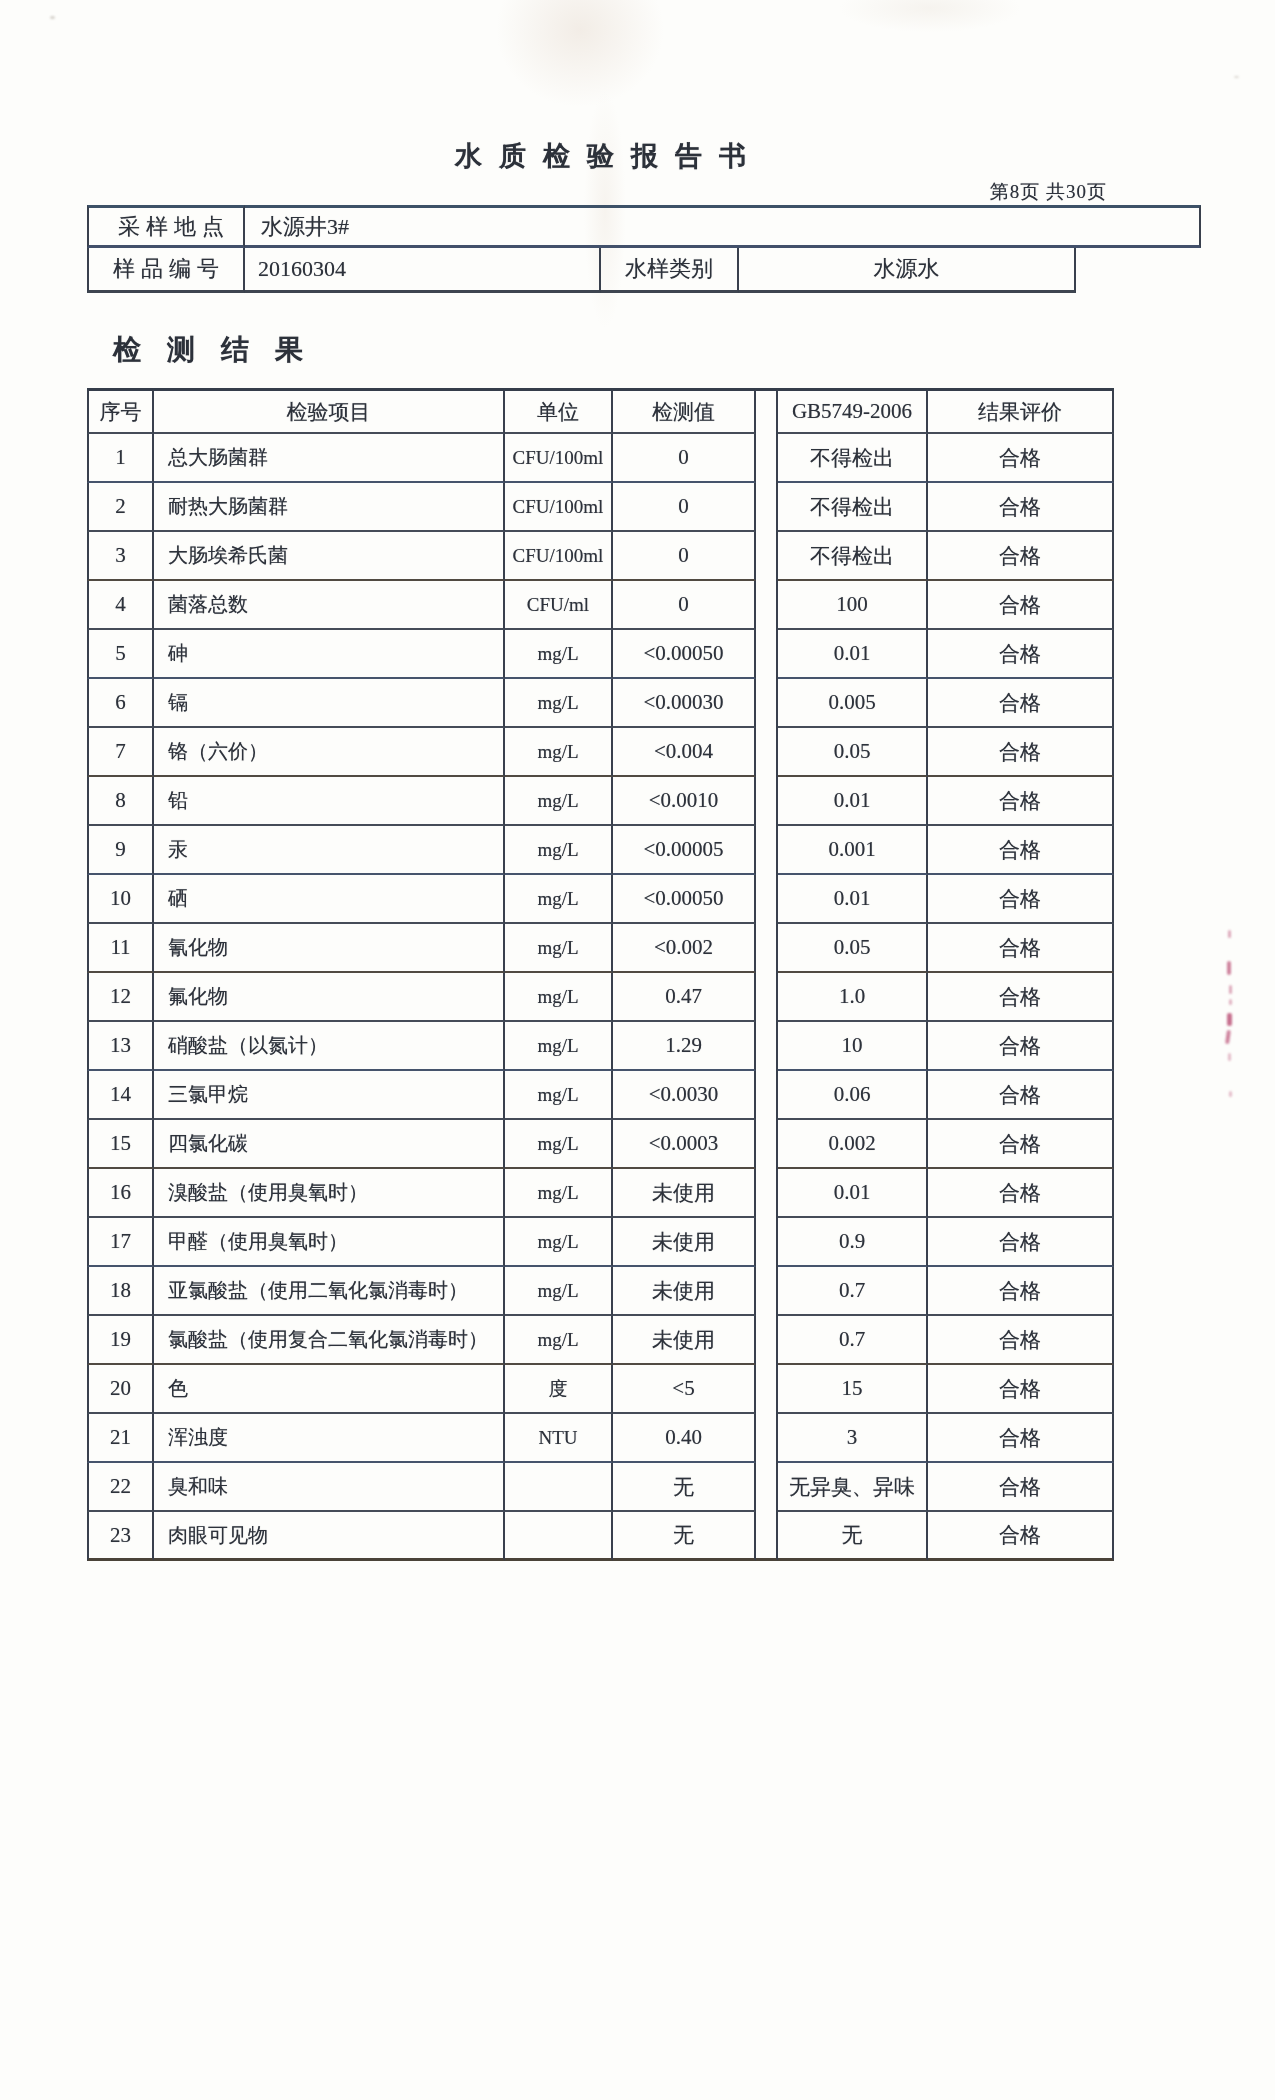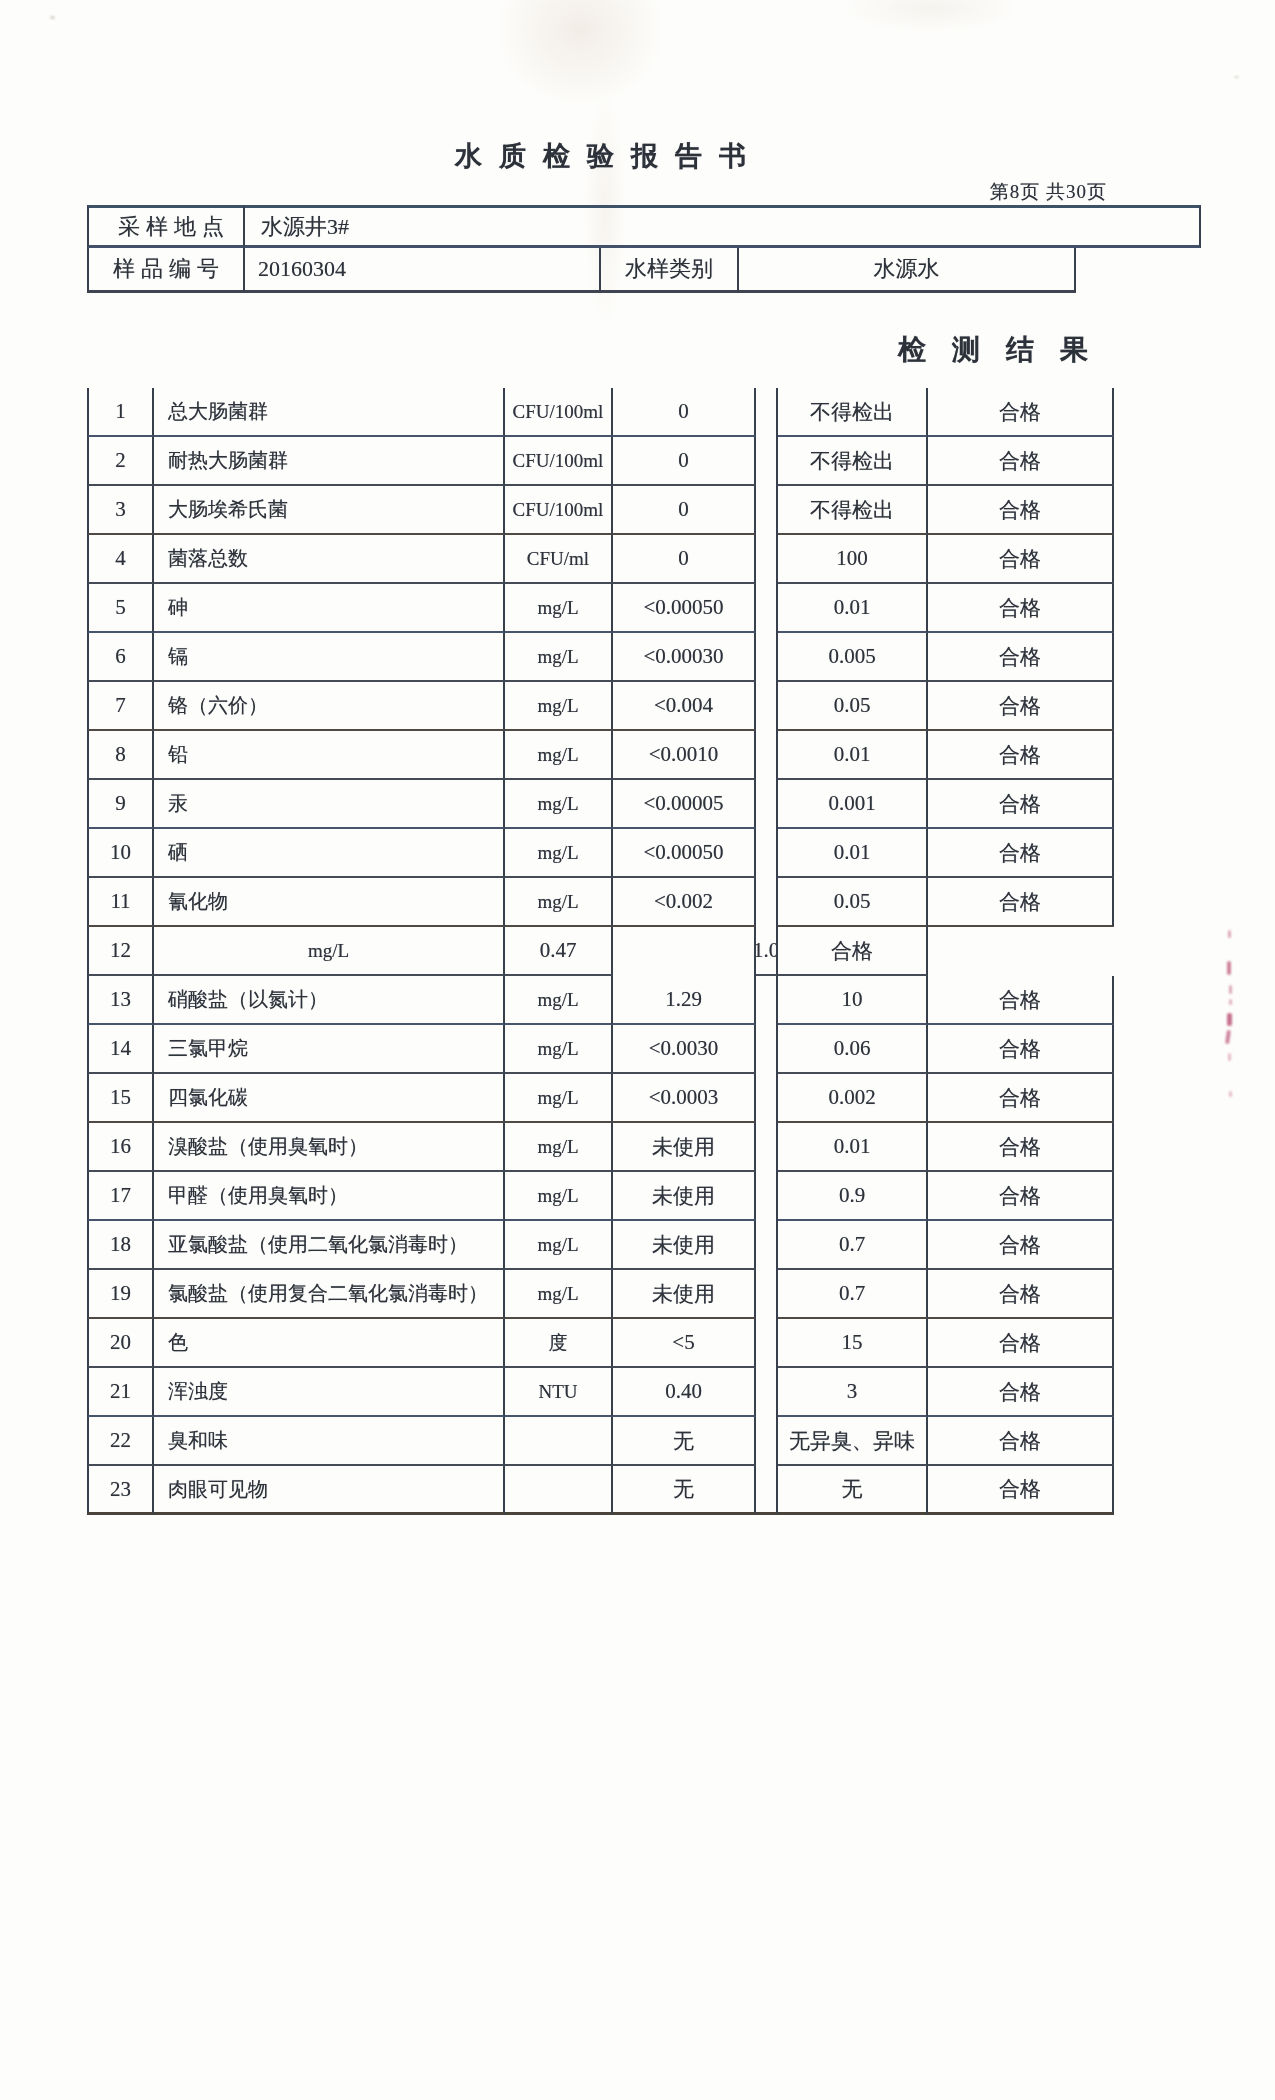--- a/index.html
+++ b/index.html
@@ -26,21 +26,21 @@
     text-align:center; font-size:27px; font-weight:700;
     letter-spacing:17px; padding-left:17px; box-sizing:border-box;
     color:#2c313a;
   }
   .page-indicator{
     position:absolute; top:179px; right:168px;
     font-size:19px; letter-spacing:1px; color:#2e333d;
   }
   .section-title{
     position:absolute; top:331px; left:87px; width:1027px;
-    text-align:right; font-size:28px; font-weight:700;
+    text-align:left; font-size:28px; font-weight:700;
     letter-spacing:26px; padding-left:26px; box-sizing:border-box;
     color:#2c313a;
   }
 
   
   .info-table{ position:absolute; left:87px; top:205px; }
   .i-row{ display:flex; }
   .i-cell{
     box-sizing:border-box; display:flex; align-items:center;
     border-right:2px solid #39404d; border-bottom:3px solid #42506a;
@@ -116,20 +116,29 @@
       <div class="i-cell i-label first txt">样品编号</div>
       <div class="i-cell i-value txt">20160304</div>
       <div class="i-cell i-type-label i-center txt">水样类别</div>
       <div class="i-cell i-type-value i-center txt">水源水</div>
     </div>
   </div>
 
   <div class="section-title txt">检测结果</div>
 
   <div class="results-table">
+    <div class="r-row r-header">
+      <div class="r-cell c-no txt">序号</div>
+      <div class="r-cell c-item-h txt">检验项目</div>
+      <div class="r-cell txt">单位</div>
+      <div class="r-cell txt">检测值</div>
+      <div class="r-cell c-gap"></div>
+      <div class="r-cell txt">GB5749-2006</div>
+      <div class="r-cell txt">结果评价</div>
+    </div>
     <div id="table-body">
       <div class="r-row">
         <div class="r-cell c-no txt">1</div>
         <div class="r-cell c-item txt">总大肠菌群</div>
         <div class="r-cell c-unit txt">CFU/100ml</div>
         <div class="r-cell c-value txt">0</div>
         <div class="r-cell c-gap"></div>
         <div class="r-cell c-standard txt">不得检出</div>
         <div class="r-cell c-eval txt">合格</div>
       </div>
@@ -218,20 +227,21 @@
         <div class="r-cell c-no txt">11</div>
         <div class="r-cell c-item txt">氰化物</div>
         <div class="r-cell c-unit txt">mg/L</div>
         <div class="r-cell c-value txt">&lt;0.002</div>
         <div class="r-cell c-gap"></div>
         <div class="r-cell c-standard txt">0.05</div>
         <div class="r-cell c-eval txt">合格</div>
       </div>
         <div class="r-row">
         <div class="r-cell c-no txt">12</div>
+        <div class="r-cell c-item txt">氟化物</div>
         <div class="r-cell c-unit txt">mg/L</div>
         <div class="r-cell c-value txt">0.47</div>
         <div class="r-cell c-gap"></div>
         <div class="r-cell c-standard txt">1.0</div>
         <div class="r-cell c-eval txt">合格</div>
       </div>
         <div class="r-row">
         <div class="r-cell c-no txt">13</div>
         <div class="r-cell c-item txt">硝酸盐（以氮计）</div>
         <div class="r-cell c-unit txt">mg/L</div>

